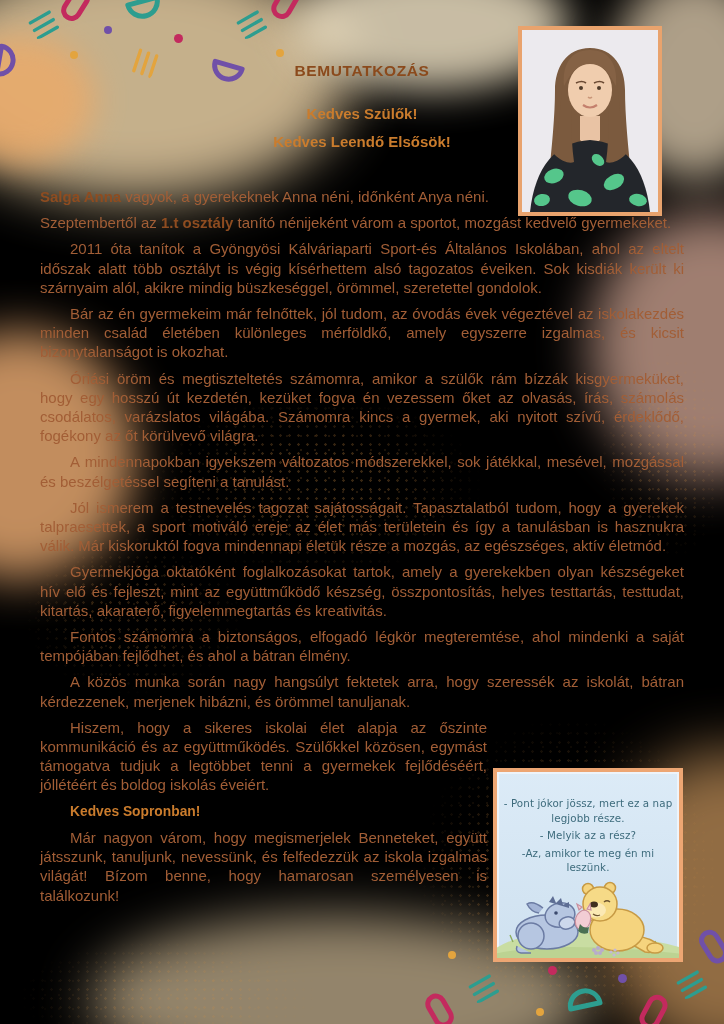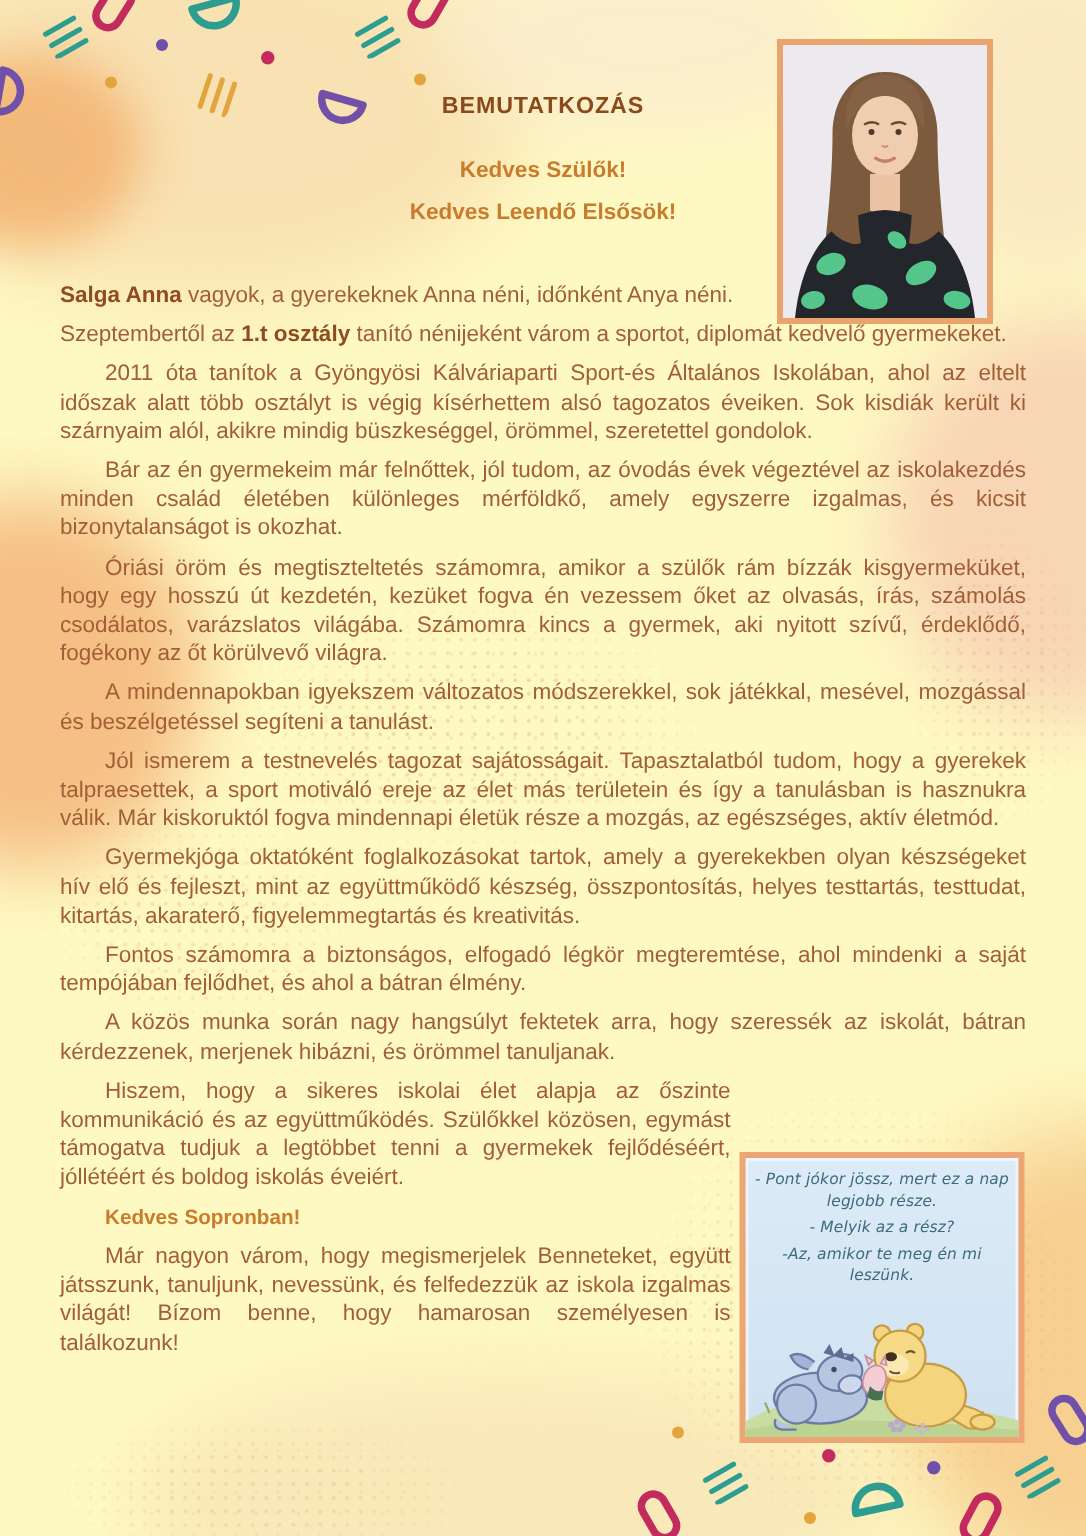--- a/index.html
+++ b/index.html
@@ -1,17 +1,17 @@
 <!DOCTYPE html>
 <html lang="hu"><head>
 <meta charset="utf-8">
 <style>
   html,body{margin:0;padding:0;}
   body{font-family:"Liberation Sans", sans-serif;}
-  .page{position:relative;width:724px;height:1024px;background:#fef9c3;overflow:hidden;}
+  .page{position:relative;width:724px;height:1024px;background:#000000;overflow:hidden;}
 
   
   .blob{position:absolute;border-radius:50%;pointer-events:none;z-index:0;}
   .b-topleft{left:-80px;top:-50px;width:430px;height:250px;background:#f7dcae;opacity:.8;filter:blur(28px);}
   .b-leftspot{left:-55px;top:35px;width:150px;height:130px;background:#f2a963;opacity:.7;filter:blur(16px);}
   .b-leftmid{left:-95px;top:330px;width:230px;height:250px;background:#f3b176;opacity:.8;filter:blur(24px);}
   .b-righttop{left:590px;top:210px;width:240px;height:270px;background:#f5c2ad;opacity:.65;filter:blur(26px);}
   .b-rightbottom{left:595px;top:750px;width:270px;height:310px;background:#f2b470;opacity:.6;filter:blur(30px);}
   .b-bottom{left:90px;top:915px;width:500px;height:170px;background:#f6ddb2;opacity:.6;filter:blur(26px);}
   .b-topcenter{left:290px;top:-40px;width:280px;height:130px;background:#faeccd;opacity:.8;filter:blur(20px);}
@@ -47,22 +47,22 @@
   .narrow{width:447px;}
   .kids-heading{margin:7px 0 0;padding-left:30px;font-size:13.8px;line-height:19.2px;font-weight:bold;color:#ca7c2d;}
   .bold-name{font-weight:bold;color:#8e4c20;}
 
   
   .photo{position:absolute;left:518px;top:26px;width:136px;height:182px;border:4px solid #e9a36d;background:#eceaee;z-index:3;}
 
   
   .pooh-card{position:absolute;left:493px;top:768px;width:182px;height:186px;border:4px solid #eda673;z-index:3;
     background:linear-gradient(180deg,#dcebf7 0%,#cfe1f0 100%);box-shadow:inset 0 0 0 2px #eef4fa;}
-  .quote{position:absolute;top:7px;left:4px;right:4px;text-align:center;color:#3d6b7c;
-    font-family:"DejaVu Sans", sans-serif;font-style:italic;font-size:10.3px;line-height:14.5px;letter-spacing:.1px;}
+  .quote{position:absolute;top:24px;left:4px;right:4px;text-align:center;color:#3d6b7c;
+    font-family:"DejaVu Sans", sans-serif;font-size:10.3px;line-height:14.5px;letter-spacing:.1px;}
   .quote p{margin:0 0 3px;}
   .scene{position:absolute;left:0;bottom:0;width:182px;height:100px;}
 </style>
 </head>
 <body>
 
 <div class="page">
 
   <div class="blob b-topleft"></div>
   <div class="blob b-leftspot"></div>
@@ -144,21 +144,21 @@
         <rect x="4.5" y="4.5" width="16" height="31" rx="8" fill="none" stroke="#7050a8" stroke-width="5"></rect>
       </svg></div>
   <div class="confetti dot" style="left:536px;top:1008px;width:8px;height:8px;background:#e3a43e;"></div>
 
   <div class="content">
     <h1 class="doc-title">BEMUTATKOZÁS</h1>
     <p class="salut salut-1">Kedves Szülők!</p>
     <p class="salut salut-2">Kedves Leendő Elsősök!</p>
 
     <p class="body-p lead"><span class="bold-name">Salga Anna</span><span> vagyok, a gyerekeknek Anna néni, időnként Anya néni.</span></p>
-    <p class="body-p"><span>Szeptembertől az </span><span class="bold-name">1.t osztály</span><span> tanító nénijeként várom a sportot, diplomát kedvelő gyermekeket.</span></p>
+    <p class="body-p"><span>Szeptembertől az </span><span class="bold-name">1.t osztály</span><span> tanító nénijeként várom a sportot, mozgást kedvelő gyermekeket.</span></p>
 
     <p class="body-p indent">2011 óta tanítok a Gyöngyösi Kálváriaparti Sport-és Általános Iskolában, ahol az eltelt időszak alatt több osztályt is végig kísérhettem alsó tagozatos éveiken. Sok kisdiák került ki szárnyaim alól, akikre mindig büszkeséggel, örömmel, szeretettel gondolok.</p>
     <p class="body-p indent">Bár az én gyermekeim már felnőttek, jól tudom, az óvodás évek végeztével az iskolakezdés minden család életében különleges mérföldkő, amely egyszerre izgalmas, és kicsit bizonytalanságot is okozhat.</p>
     <p class="body-p indent">Óriási öröm és megtiszteltetés számomra, amikor a szülők rám bízzák kisgyermeküket, hogy egy hosszú út kezdetén, kezüket fogva én vezessem őket az olvasás, írás, számolás csodálatos, varázslatos világába. Számomra kincs a gyermek, aki nyitott szívű, érdeklődő, fogékony az őt körülvevő világra.</p>
     <p class="body-p indent">A mindennapokban igyekszem változatos módszerekkel, sok játékkal, mesével, mozgással és beszélgetéssel segíteni a tanulást.</p>
     <p class="body-p indent">Jól ismerem a testnevelés tagozat sajátosságait. Tapasztalatból tudom, hogy a gyerekek talpraesettek, a sport motiváló ereje az élet más területein és így a tanulásban is hasznukra válik. Már kiskoruktól fogva mindennapi életük része a mozgás, az egészséges, aktív életmód.</p>
     <p class="body-p indent">Gyermekjóga oktatóként foglalkozásokat tartok, amely a gyerekekben olyan készségeket hív elő és fejleszt, mint az együttműködő készség, összpontosítás, helyes testtartás, testtudat, kitartás, akaraterő, figyelemmegtartás és kreativitás.</p>
     <p class="body-p indent">Fontos számomra a biztonságos, elfogadó légkör megteremtése, ahol mindenki a saját tempójában fejlődhet, és ahol a bátran élmény.</p>
     <p class="body-p indent">A közös munka során nagy hangsúlyt fektetek arra, hogy szeressék az iskolát, bátran kérdezzenek, merjenek hibázni, és örömmel tanuljanak.</p>
 

